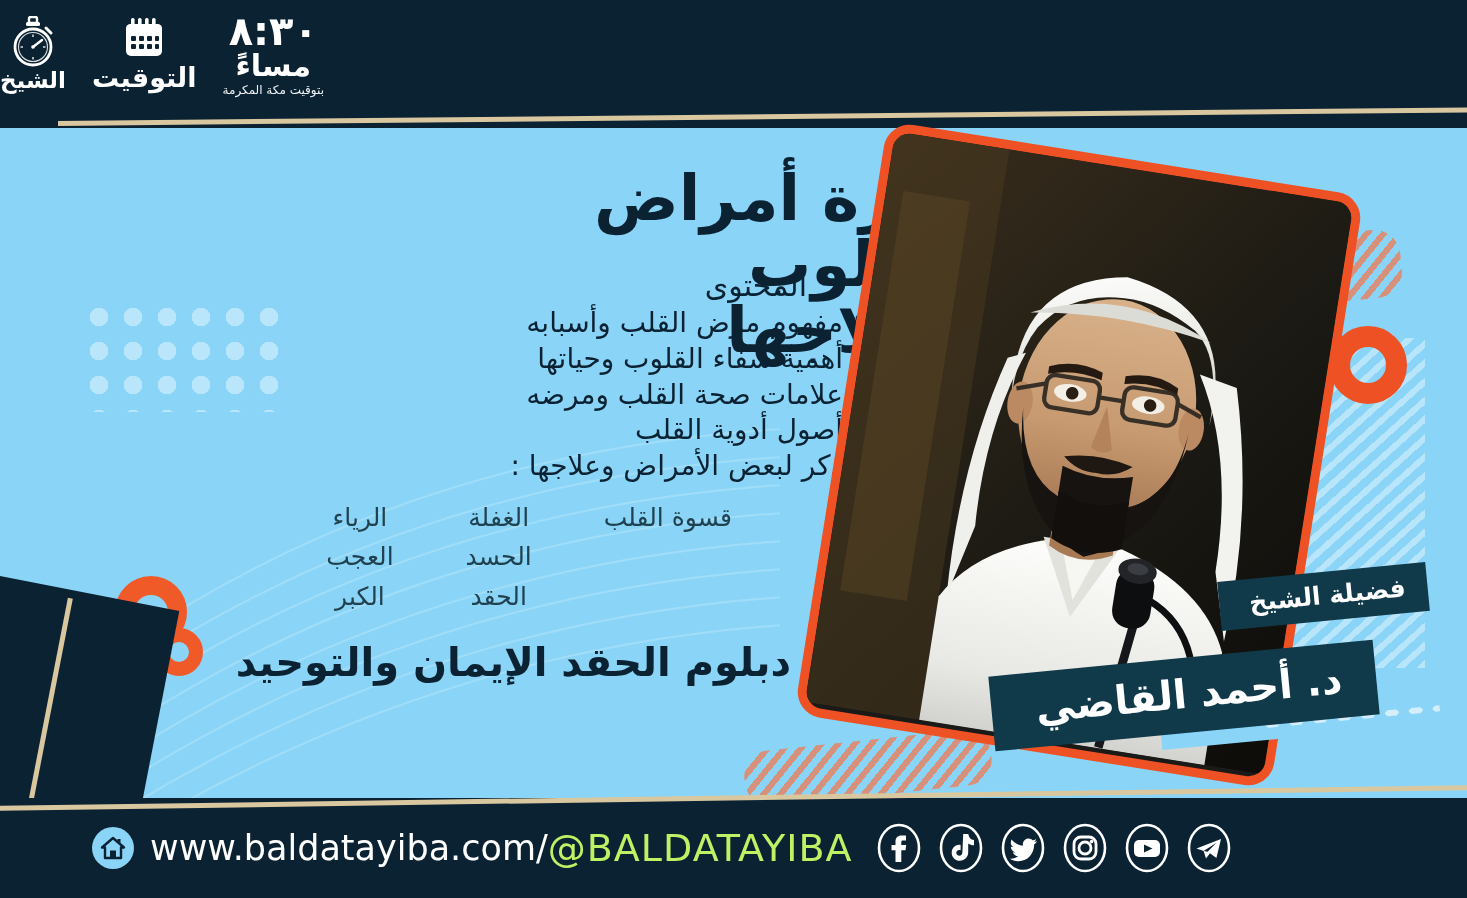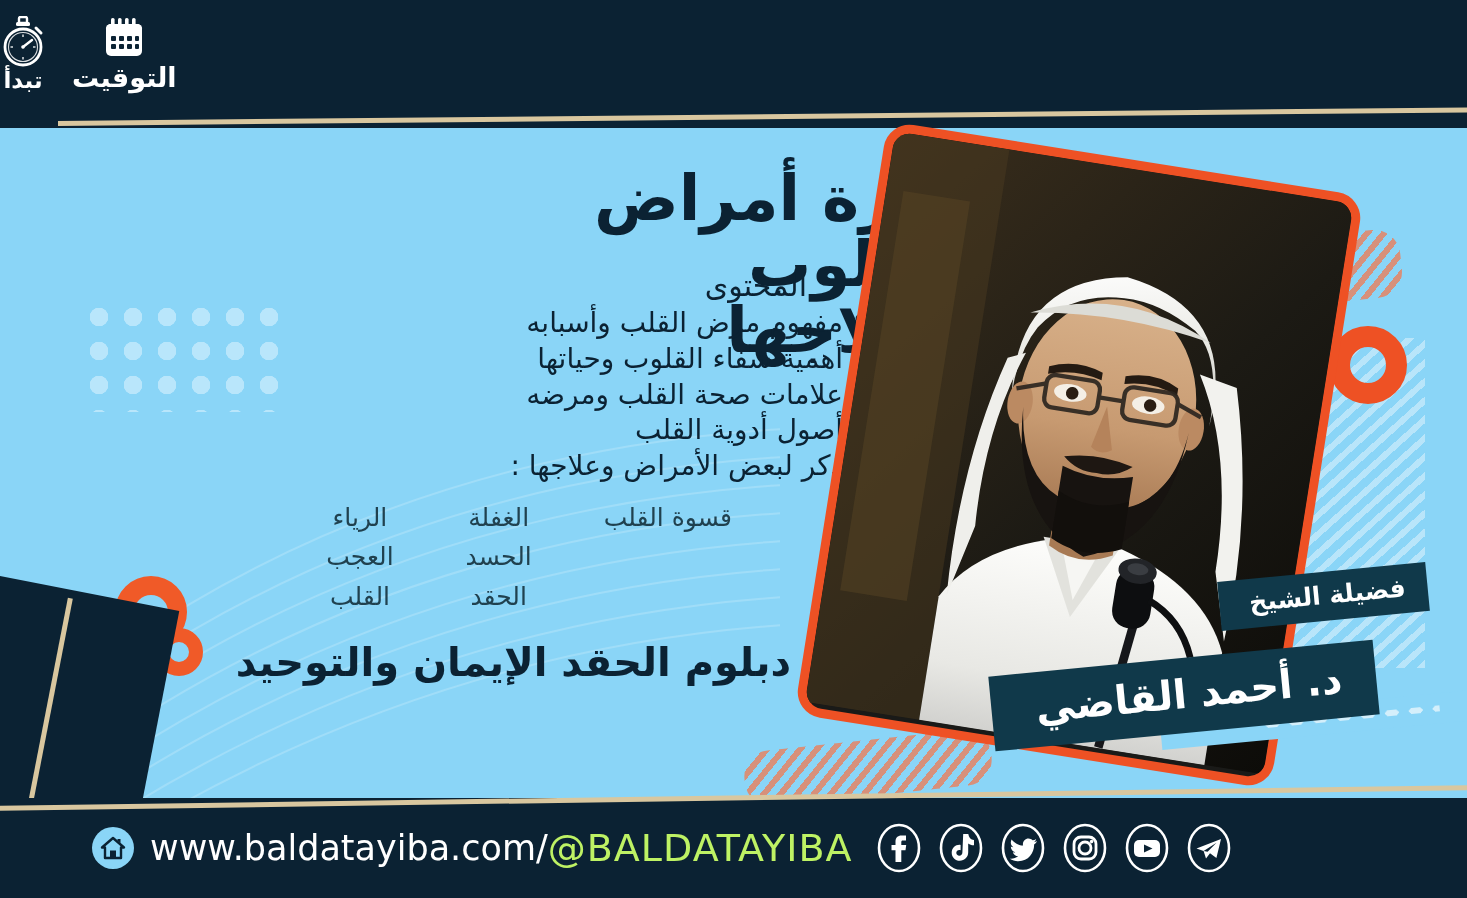--- a/index.html
+++ b/index.html
@@ -301,21 +301,21 @@
 
   <div class="disease-grid">
     <span>قسوة القلب</span>
     <span>الغفلة</span>
     <span>الرياء</span>
     <span></span>
     <span>الحسد</span>
     <span>العجب</span>
     <span></span>
     <span>الحقد</span>
-    <span>القلب</span>
+    <span>الكبر</span>
   </div>
 
   <ul class="diplomas">
     <li>دبلوم الحقد الإيمان والتوحيد</li>
   </ul>
 
   <div class="corner-dark"></div>
   <div class="corner-tan"></div>
 
   <div class="photo-wrap">
@@ -418,21 +418,21 @@
           <line x1="23" y1="31" x2="32" y2="24" stroke="#fff" stroke-width="2.4" stroke-linecap="round"></line>
           <circle cx="23" cy="31" r="1.8" fill="#fff"></circle>
           <g stroke="#fff" stroke-width="1.3">
             <line x1="23" y1="18.5" x2="23" y2="21"></line>
             <line x1="23" y1="41" x2="23" y2="43.5"></line>
             <line x1="10.5" y1="31" x2="13" y2="31"></line>
             <line x1="33" y1="31" x2="35.5" y2="31"></line>
           </g>
           <path d="M36 12 l5 5" stroke="#fff" stroke-width="3" stroke-linecap="round"></path>
         </svg>
-        <div class="hdr-sub">تبدأ</div>
+        <div class="hdr-sub">الشيخ</div>
       </div>
 
 
       <div class="hdr-group">
         <svg class="cal-ico" viewBox="0 0 44 44">
           <rect x="4" y="7" width="36" height="32" rx="5" fill="#fff"></rect>
           <rect x="4" y="7" width="36" height="9" rx="5" fill="#fff"></rect>
           <g fill="#0b2233">
             <rect x="9" y="19" width="5" height="5" rx="1"></rect>
             <rect x="17" y="19" width="5" height="5" rx="1"></rect>
@@ -446,20 +446,25 @@
           <g fill="#fff">
             <rect x="9" y="1" width="3.6" height="8" rx="1.6"></rect>
             <rect x="16" y="1" width="3.6" height="8" rx="1.6"></rect>
             <rect x="23" y="1" width="3.6" height="8" rx="1.6"></rect>
             <rect x="30" y="1" width="3.6" height="8" rx="1.6"></rect>
           </g>
         </svg>
         <div class="hdr-label">التوقيت</div>
       </div>
 
+      <div class="hdr-group">
+        <div class="time-big">٨:٣٠</div>
+        <div class="time-mid">مساءً</div>
+        <div class="time-small">بتوقيت مكة المكرمة</div>
+      </div>
 
     </div>
   </div>
   <div class="hdr-tan"></div>
 
   <div class="footer-bar"></div>
   <div class="footer-tan"></div>
 
   <div class="footer-inner">
     <div class="site-group">

